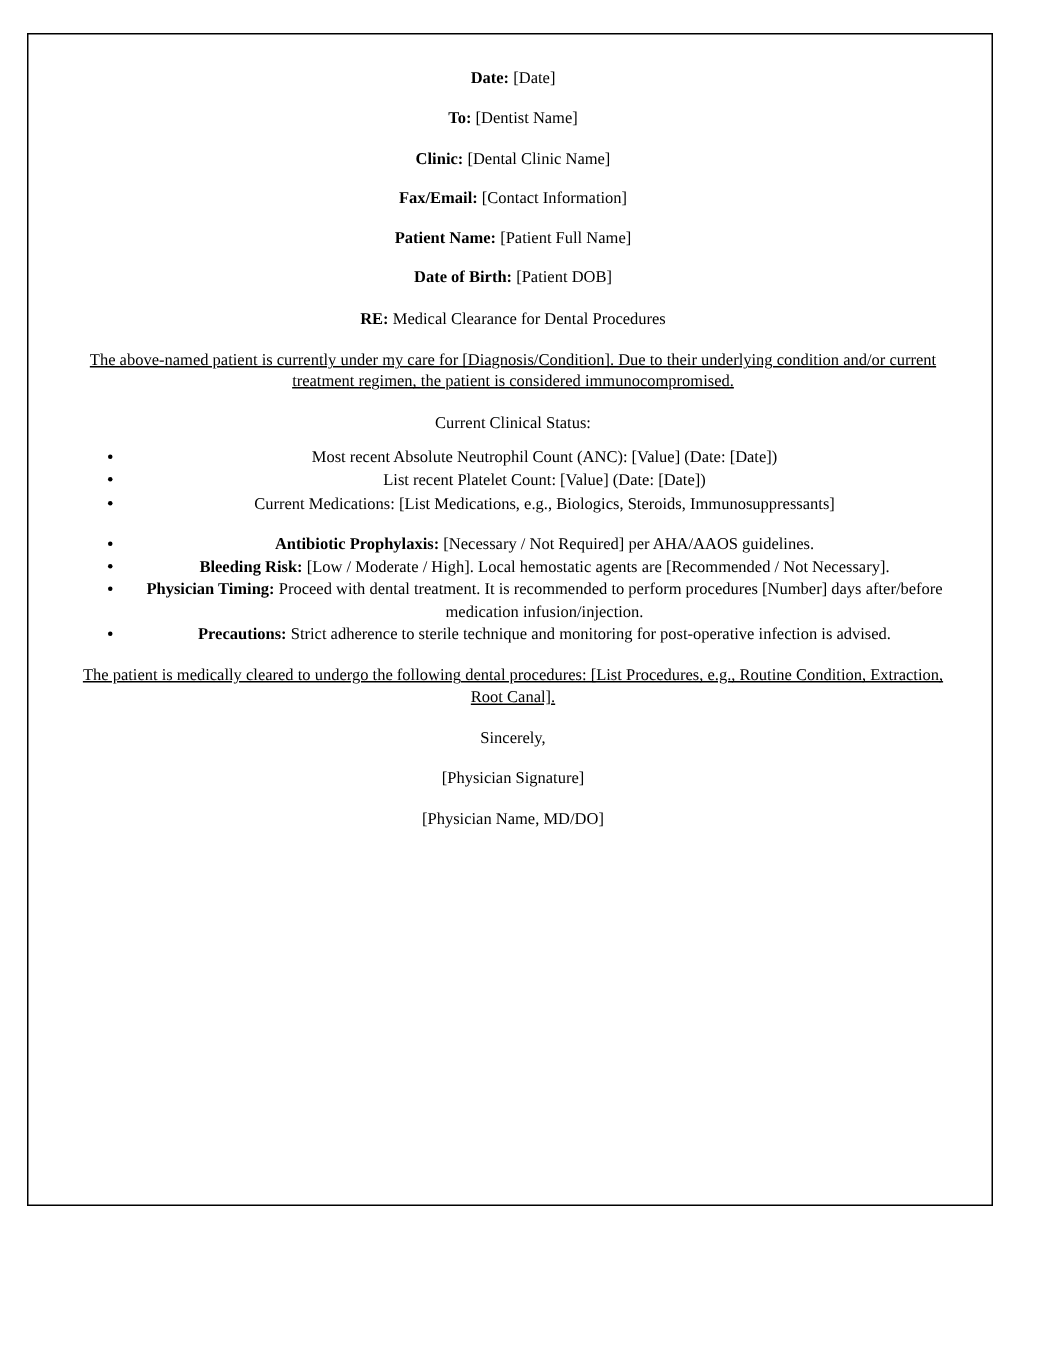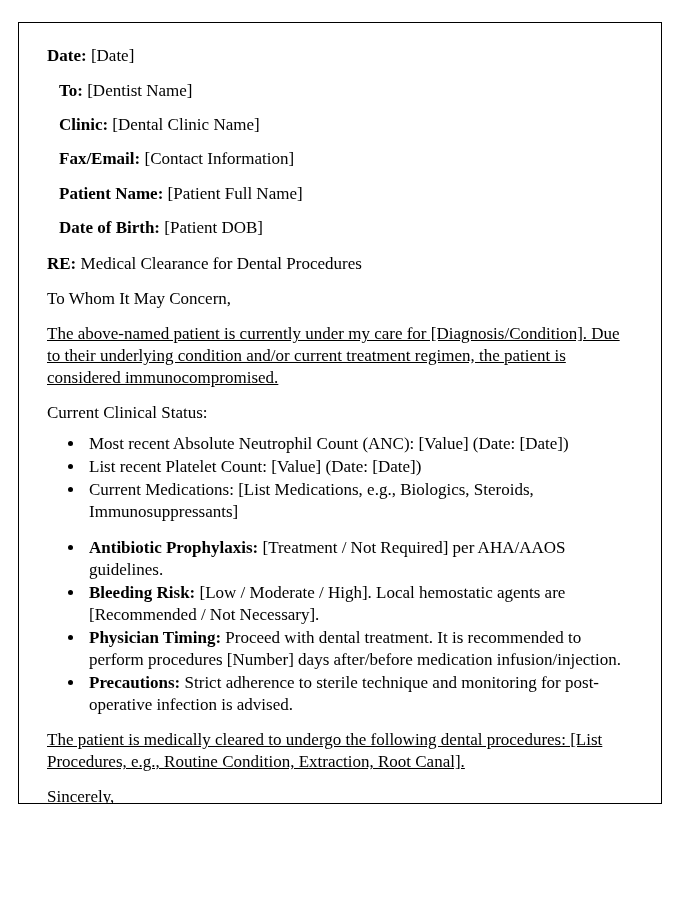--- a/index.html
+++ b/index.html
@@ -23,22 +23,23 @@
     border: 1.5px solid #000000;
     background: #ffffff;
     overflow: hidden;
     box-sizing: border-box;
   }
   .doc-body {
     position: absolute;
     left: 28px;
     top: 22px;
     width: 590px;
-    font-size: 17px;
+    font-size: 11px;
     line-height: 1.30;
+    text-align: center;
   }
   .line {
     margin: 12px;
     padding: 0;
   }
   .block {
     margin-bottom: 13px;
   }
   b, .b {
     font-weight: bold;
@@ -99,33 +100,32 @@
         <span class="b">Date of Birth:</span>
         <span>[Patient DOB]</span>
       </div>
     </div>
 
     <div class="block">
       <span class="b">RE:</span>
       <span>Medical Clearance for Dental Procedures</span>
     </div>
 
-    <div class="block">To Whom It May Concern,</div>
 
     <div class="para">The above-named patient is currently under my care for [Diagnosis/Condition]. Due to their underlying condition and/or current treatment regimen, the patient is considered immunocompromised.</div>
 
     <div class="heading">Current Clinical Status:</div>
     <ul class="bullets">
       <li>Most recent Absolute Neutrophil Count (ANC): [Value] (Date: [Date])</li>
       <li>List recent Platelet Count: [Value] (Date: [Date])</li>
       <li>Current Medications: [List Medications, e.g., Biologics, Steroids, Immunosuppressants]</li>
     </ul>
 
     <ul class="bullets">
-      <li><span class="b">Antibiotic Prophylaxis:</span><span> [Treatment / Not Required] per AHA/AAOS guidelines.</span></li>
+      <li><span class="b">Antibiotic Prophylaxis:</span><span> [Necessary / Not Required] per AHA/AAOS guidelines.</span></li>
       <li><span class="b">Bleeding Risk:</span><span> [Low / Moderate / High]. Local hemostatic agents are [Recommended / Not Necessary].</span></li>
       <li><span class="b">Physician Timing:</span><span> Proceed with dental treatment. It is recommended to perform procedures [Number] days after/before medication infusion/injection.</span></li>
       <li><span class="b">Precautions:</span><span> Strict adherence to sterile technique and monitoring for post-operative infection is advised.</span></li>
     </ul>
 
     <div class="para">The patient is medically cleared to undergo the following dental procedures: [List Procedures, e.g., Routine Condition, Extraction, Root Canal].</div>
 
 
     <div class="block">Sincerely,</div>
 

